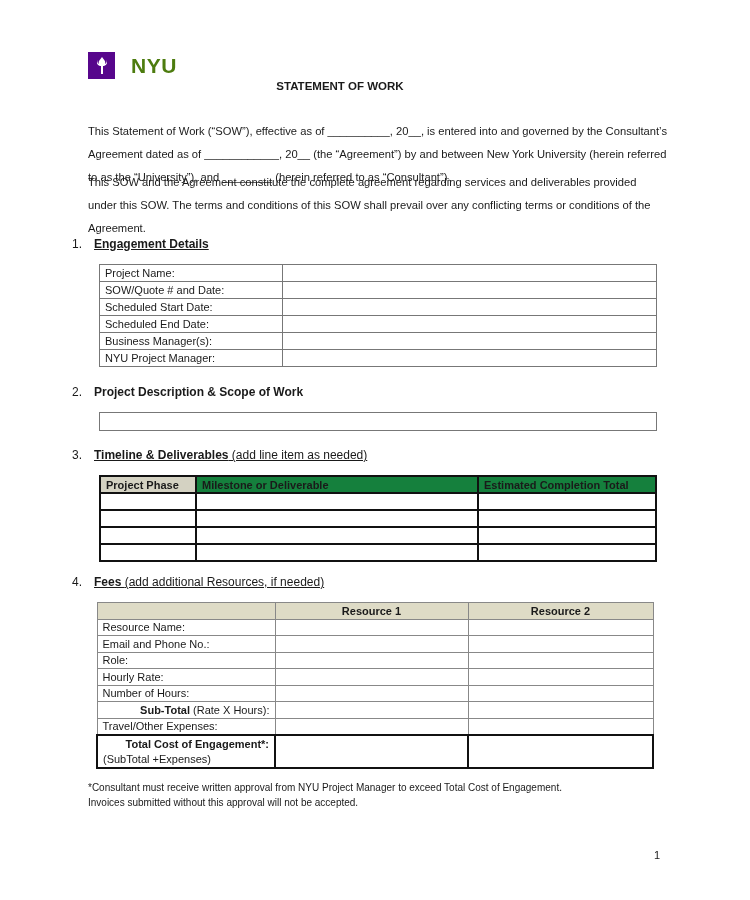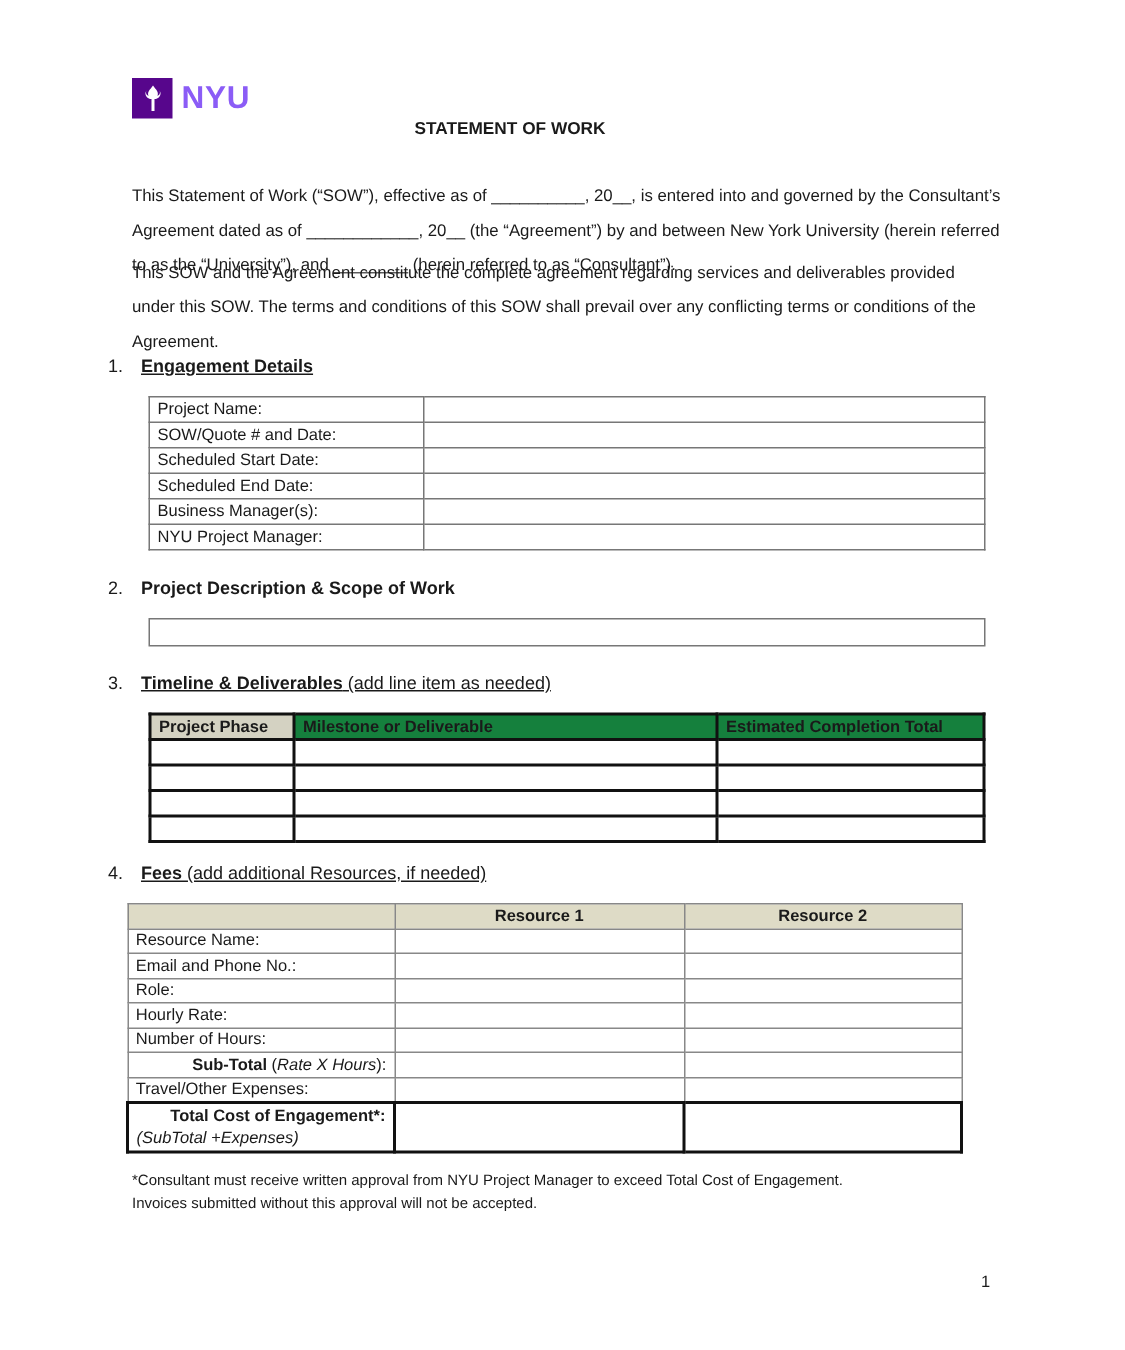--- a/index.html
+++ b/index.html
@@ -1,50 +1,50 @@
 <!DOCTYPE html>
 <html><head>
 <meta charset="utf-8">
 <style>
   html, body { margin: 0; padding: 0; background: #ffffff; }
   body { width: 750px; height: 900px; position: relative; overflow: hidden;
          font-family: "Liberation Sans", sans-serif; color: #1a1a1a; }
   .page { position: absolute; left: 0; top: 0; width: 750px; height: 900px; }
   .logo { position: absolute; left: 88px; top: 52px; display: flex; align-items: center; }
   .logo-box { width: 27px; height: 27px; background: #57068c; display: flex; align-items: center; justify-content: center; }
-  .logo-text { margin-left: 6px; font-weight: bold; font-size: 21px; color: #8b5cf6; letter-spacing: 0.5px; }
+  .logo-text { margin-left: 16px; font-weight: bold; font-size: 21px; color: #4d7c0f; letter-spacing: 0.5px; }
   .title { position: absolute; left: 0; width: 680px; top: 80px; text-align: center; font-weight: bold; font-size: 11.5px; }
   .para { position: absolute; left: 88px; width: 580px; font-size: 11.2px; line-height: 23px; }
   .sec { position: absolute; left: 72px; font-size: 12px; }
   .sec .num { display: inline-block; width: 22px; }
   .sec .h { font-weight: bold; }
   .sec .u { text-decoration: underline; }
   .sec .note { font-weight: normal; text-decoration: underline; }
   table { position: absolute; border-collapse: collapse; font-size: 11px; }
   td, th { padding: 0 5px; height: 16px; text-align: left; font-weight: normal; }
   .t1 { left: 99px; top: 264px; width: 558px; }
   .t1 td { border: 1px solid #777; height: 16px; }
   .t1 td.lbl { width: 172px; }
   .desc { position: absolute; left: 99px; top: 412px; width: 556px; height: 17px; border: 1px solid #777; }
   .t3 { left: 99px; top: 475px; width: 558px; }
   .t3 th, .t3 td { border: 2px solid #111; height: 15px; }
   .t3 th { background: #15803d; font-weight: bold; }
   .t3 th.first { background: #d4d2c2; }
-  .t4 { left: 84px; top: 602px; width: 558px; }
+  .t4 { left: 96px; top: 602px; width: 558px; }
   .t4 td, .t4 th { border: 1px solid #888; height: 15.5px; }
   .t4 th { background: #dedbc6; font-weight: bold; text-align: center; }
   .t4 th.blank { border-top: 1px solid #888; }
   .t4 td.lbl { width: 166px; }
   .t4 .right { text-align: right; }
   .t4 tr.total td { border: 2px solid #111; }
   .t4 tr.total2 td { border-left: 2px solid #111; border-right: 2px solid #111; border-bottom: 2px solid #111; }
   .footnote { position: absolute; left: 88px; top: 780px; font-size: 10px; line-height: 15px; }
   .pagenum { position: absolute; left: 654px; top: 849px; font-size: 11px; }
   .bold { font-weight: bold; }
-  .ital { font-style: italic; }
+  .ital { }
 </style>
 </head>
 <body>
 
 <div class="page">
 
   <div class="logo">
     <div class="logo-box">
       <svg width="16" height="20" viewBox="0 0 16 20">
         <path d="M8 1 C6 4 4 5 5 8 C3 7 3 5 4 4 C2 6 3 9 6 10 L7 10 L7 18 L9 18 L9 10 L10 10 C13 9 14 6 12 4 C13 5 13 7 11 8 C12 5 10 4 8 1 Z" fill="#ffffff"></path>

